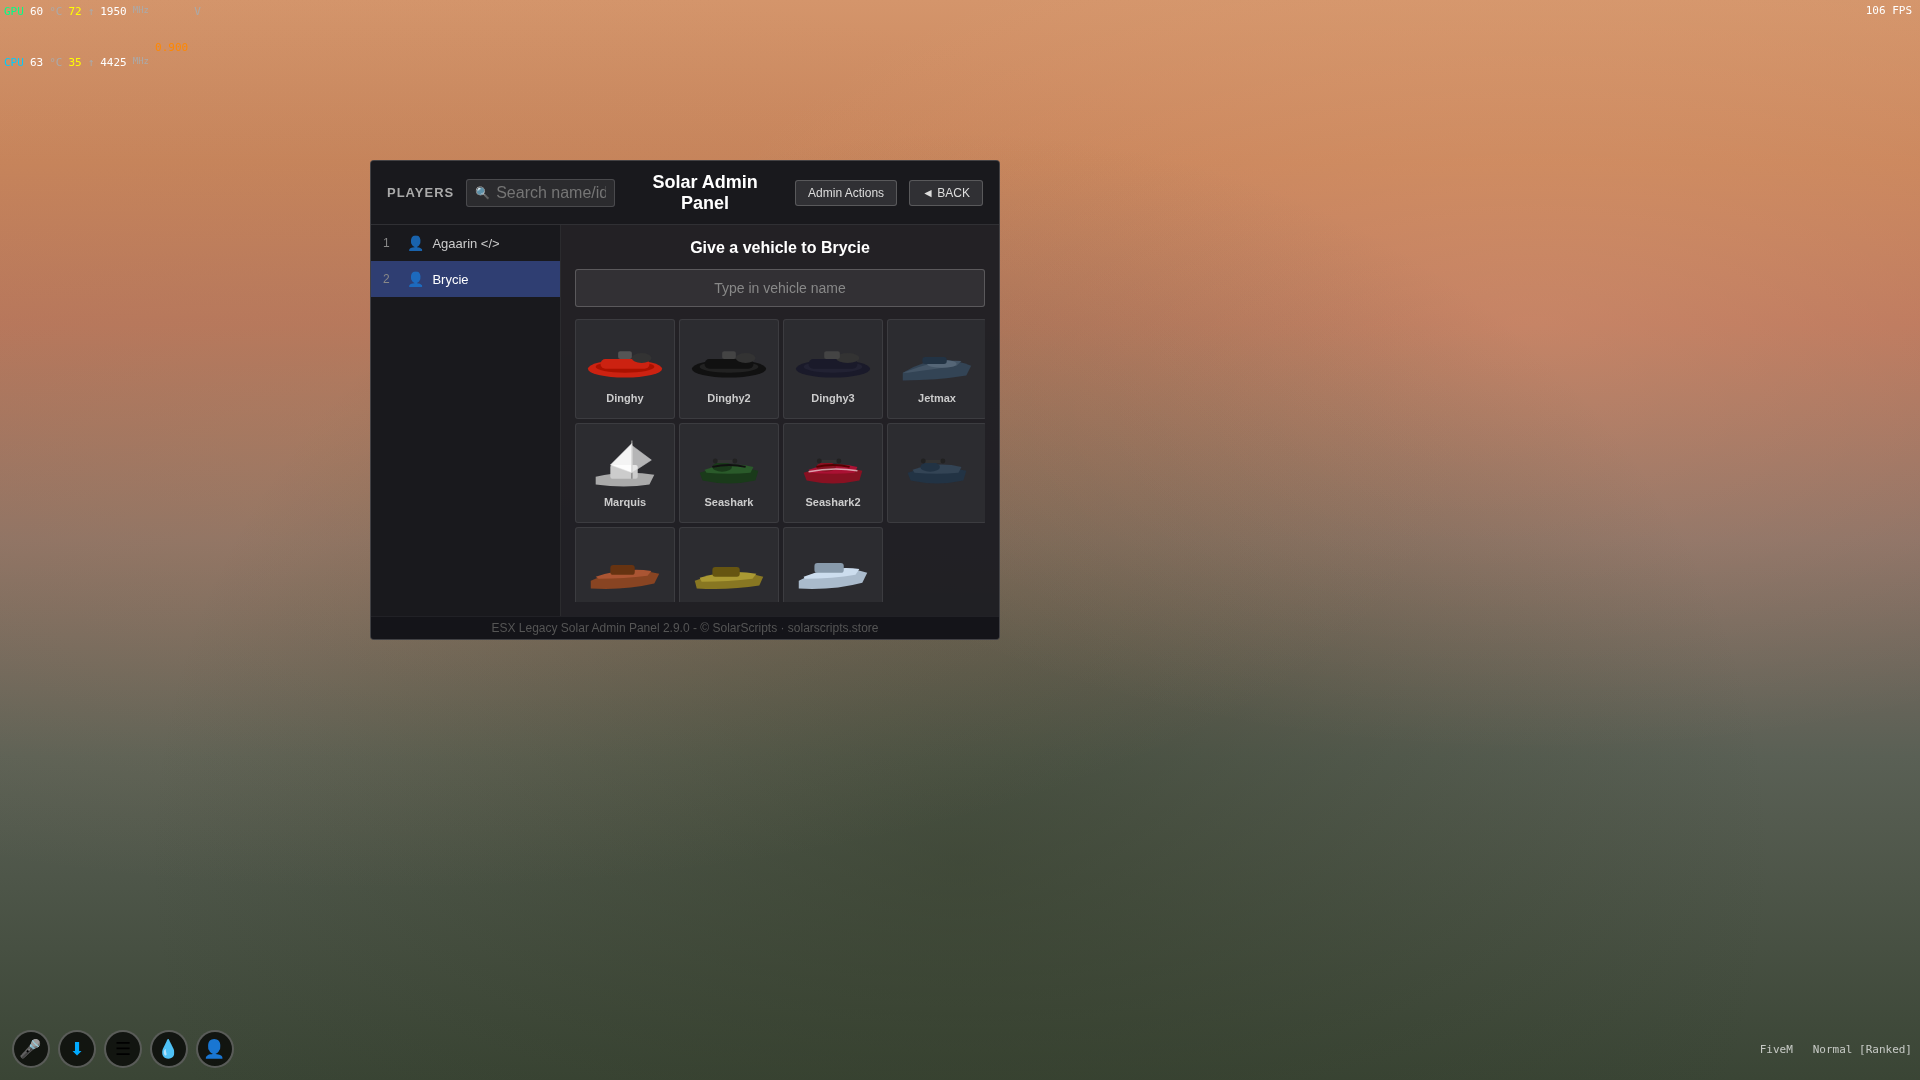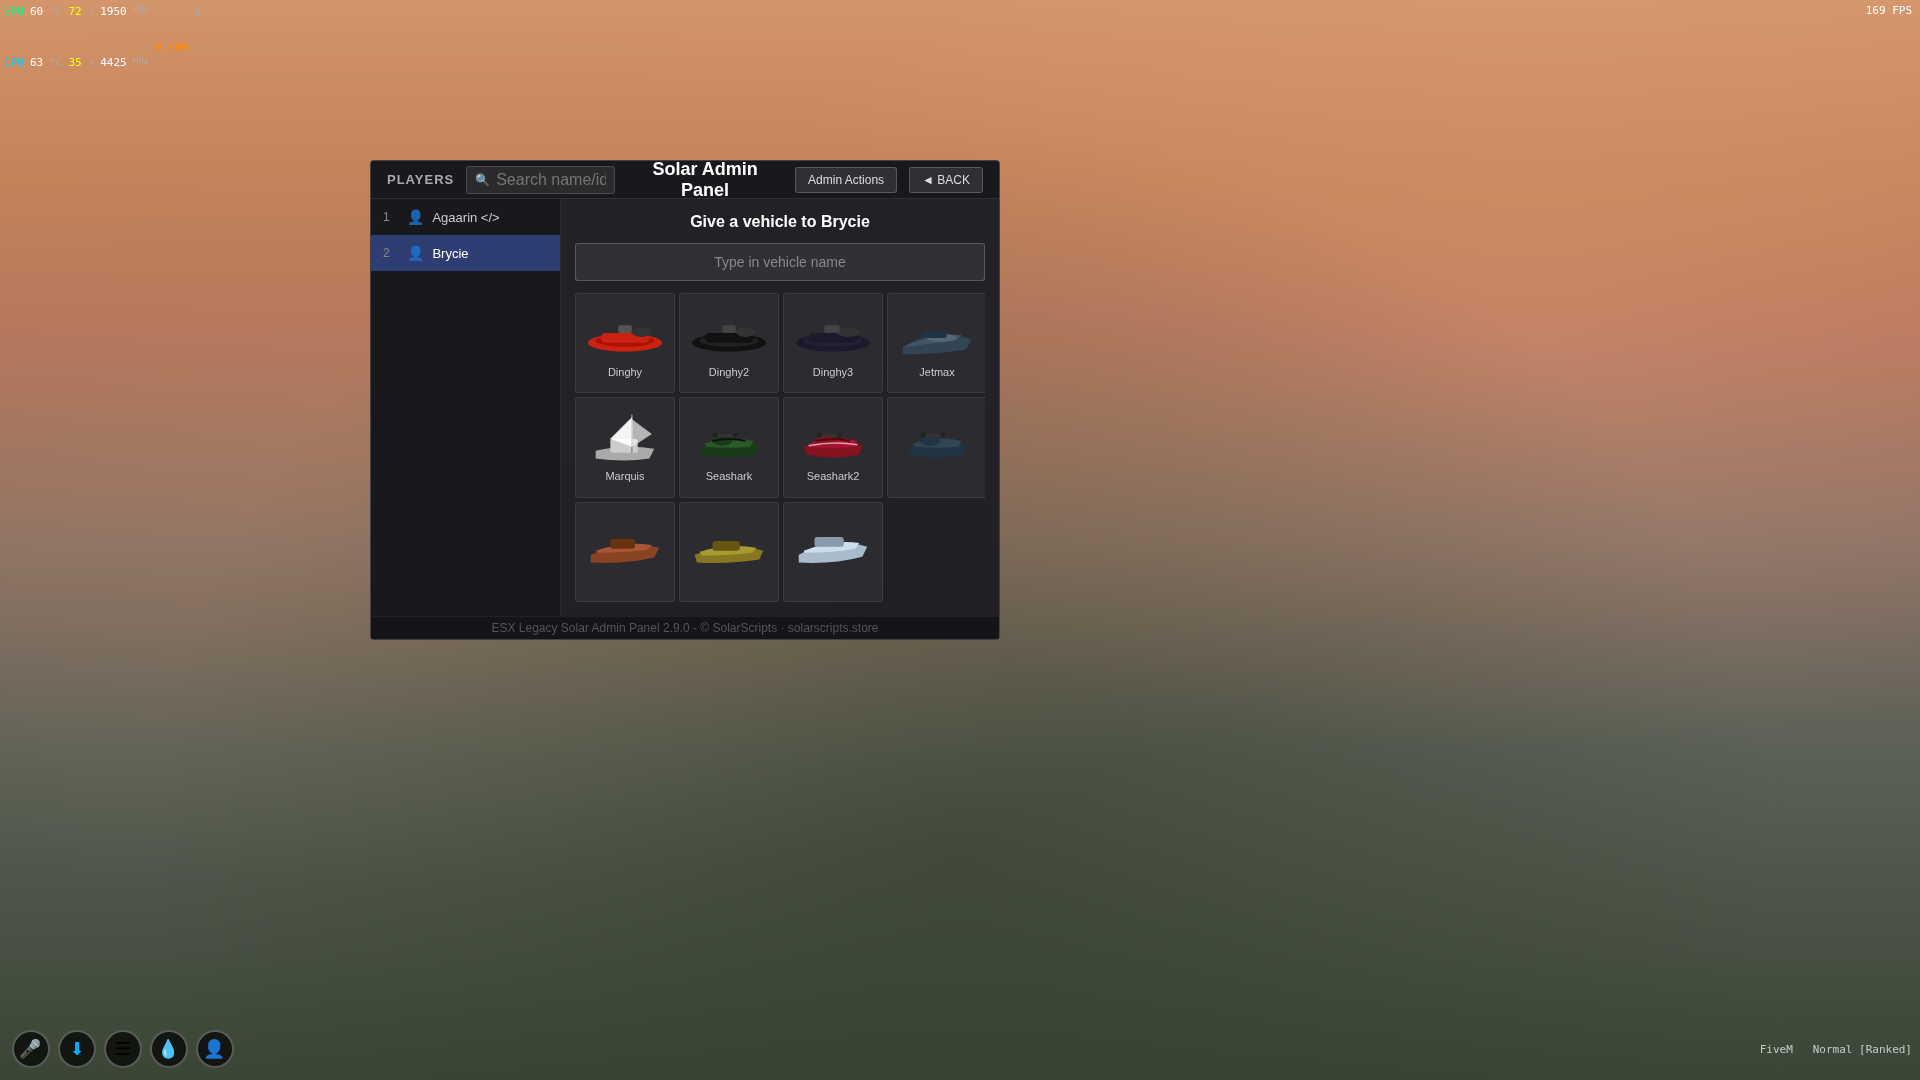--- a/index.html
+++ b/index.html
@@ -102,21 +102,21 @@
       display: flex;
       flex-direction: column;
       overflow: hidden;
     }
 
     
     .panel-header {
       display: flex;
       align-items: center;
       padding: 3px 16px;
-      height: 38px;
+      height: 64px;
       background: rgba(25,25,30,0.98);
       border-bottom: 1px solid rgba(255,255,255,0.1);
       gap: 12px;
     }
     .panel-players-tab {
       color: #aaa;
       font-size: 13px;
       font-weight: bold;
       letter-spacing: 1px;
       cursor: pointer;
@@ -262,20 +262,21 @@
       height: 60px;
       display: flex;
       align-items: center;
       justify-content: center;
       margin-bottom: 4px;
     }
     .vehicle-name {
       color: #ccc;
       font-size: 11px;
       text-align: left;
+      font-weight: bold;
     }
 
     
     .panel-footer {
       text-align: center;
       font-size: 12px;
       color: #555;
       padding: 4px;
       background: rgba(20,20,25,0.98);
       border-top: 1px solid rgba(255,255,255,0.06);
@@ -335,21 +336,21 @@
     <span class="hud-num">63</span>
     <span style="color:#aaa">°C</span>
     <span class="hud-yellow">35</span>
     <span style="color:#aaa">↑</span>
     <span class="hud-num">4425</span>
     <span style="color:#aaa;font-size:9px">MHz</span>
   </div>
 </div>
 
 <div class="hud-topright">
-  <span>169 FPS</span>
+  <span>106 FPS</span>
 </div>
 
 <div class="hud-bottom">
   <div class="hud-icon">🎤</div>
   <div class="hud-icon" style="color:#00aaff;">⬇</div>
   <div class="hud-icon">☰</div>
   <div class="hud-icon" style="color:#ff6644;">💧</div>
   <div class="hud-icon">👤</div>
 </div>
 

